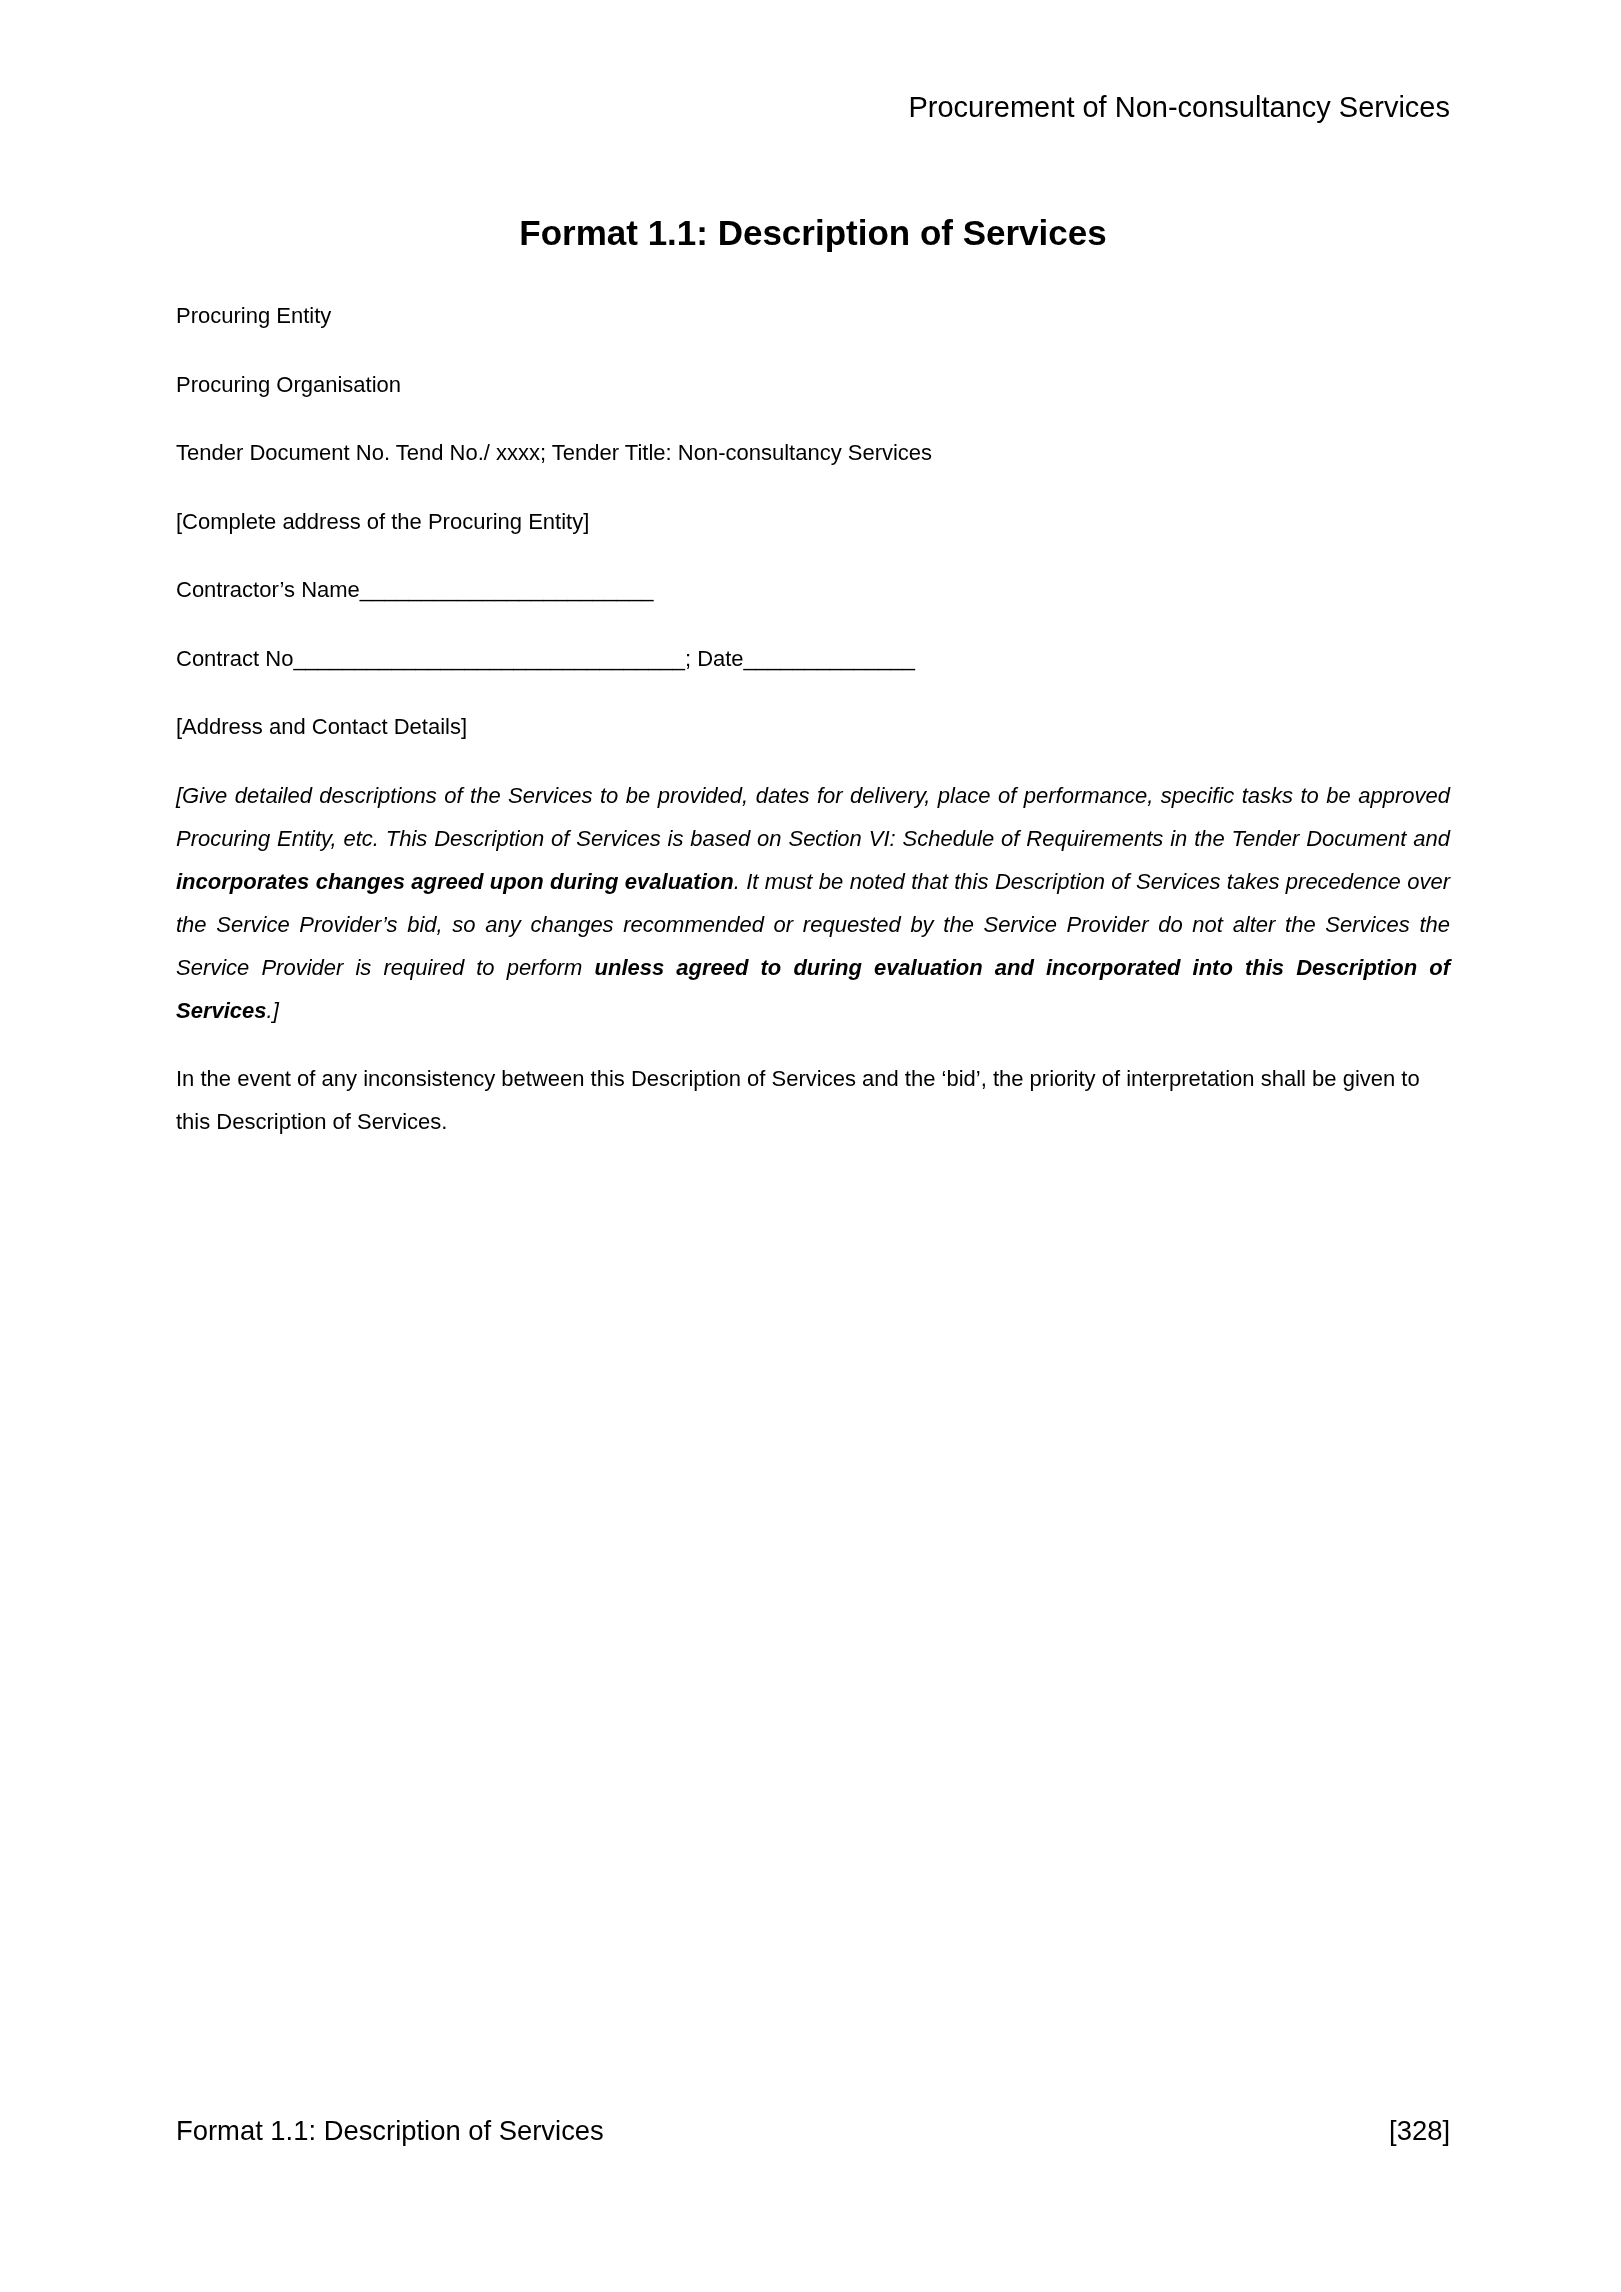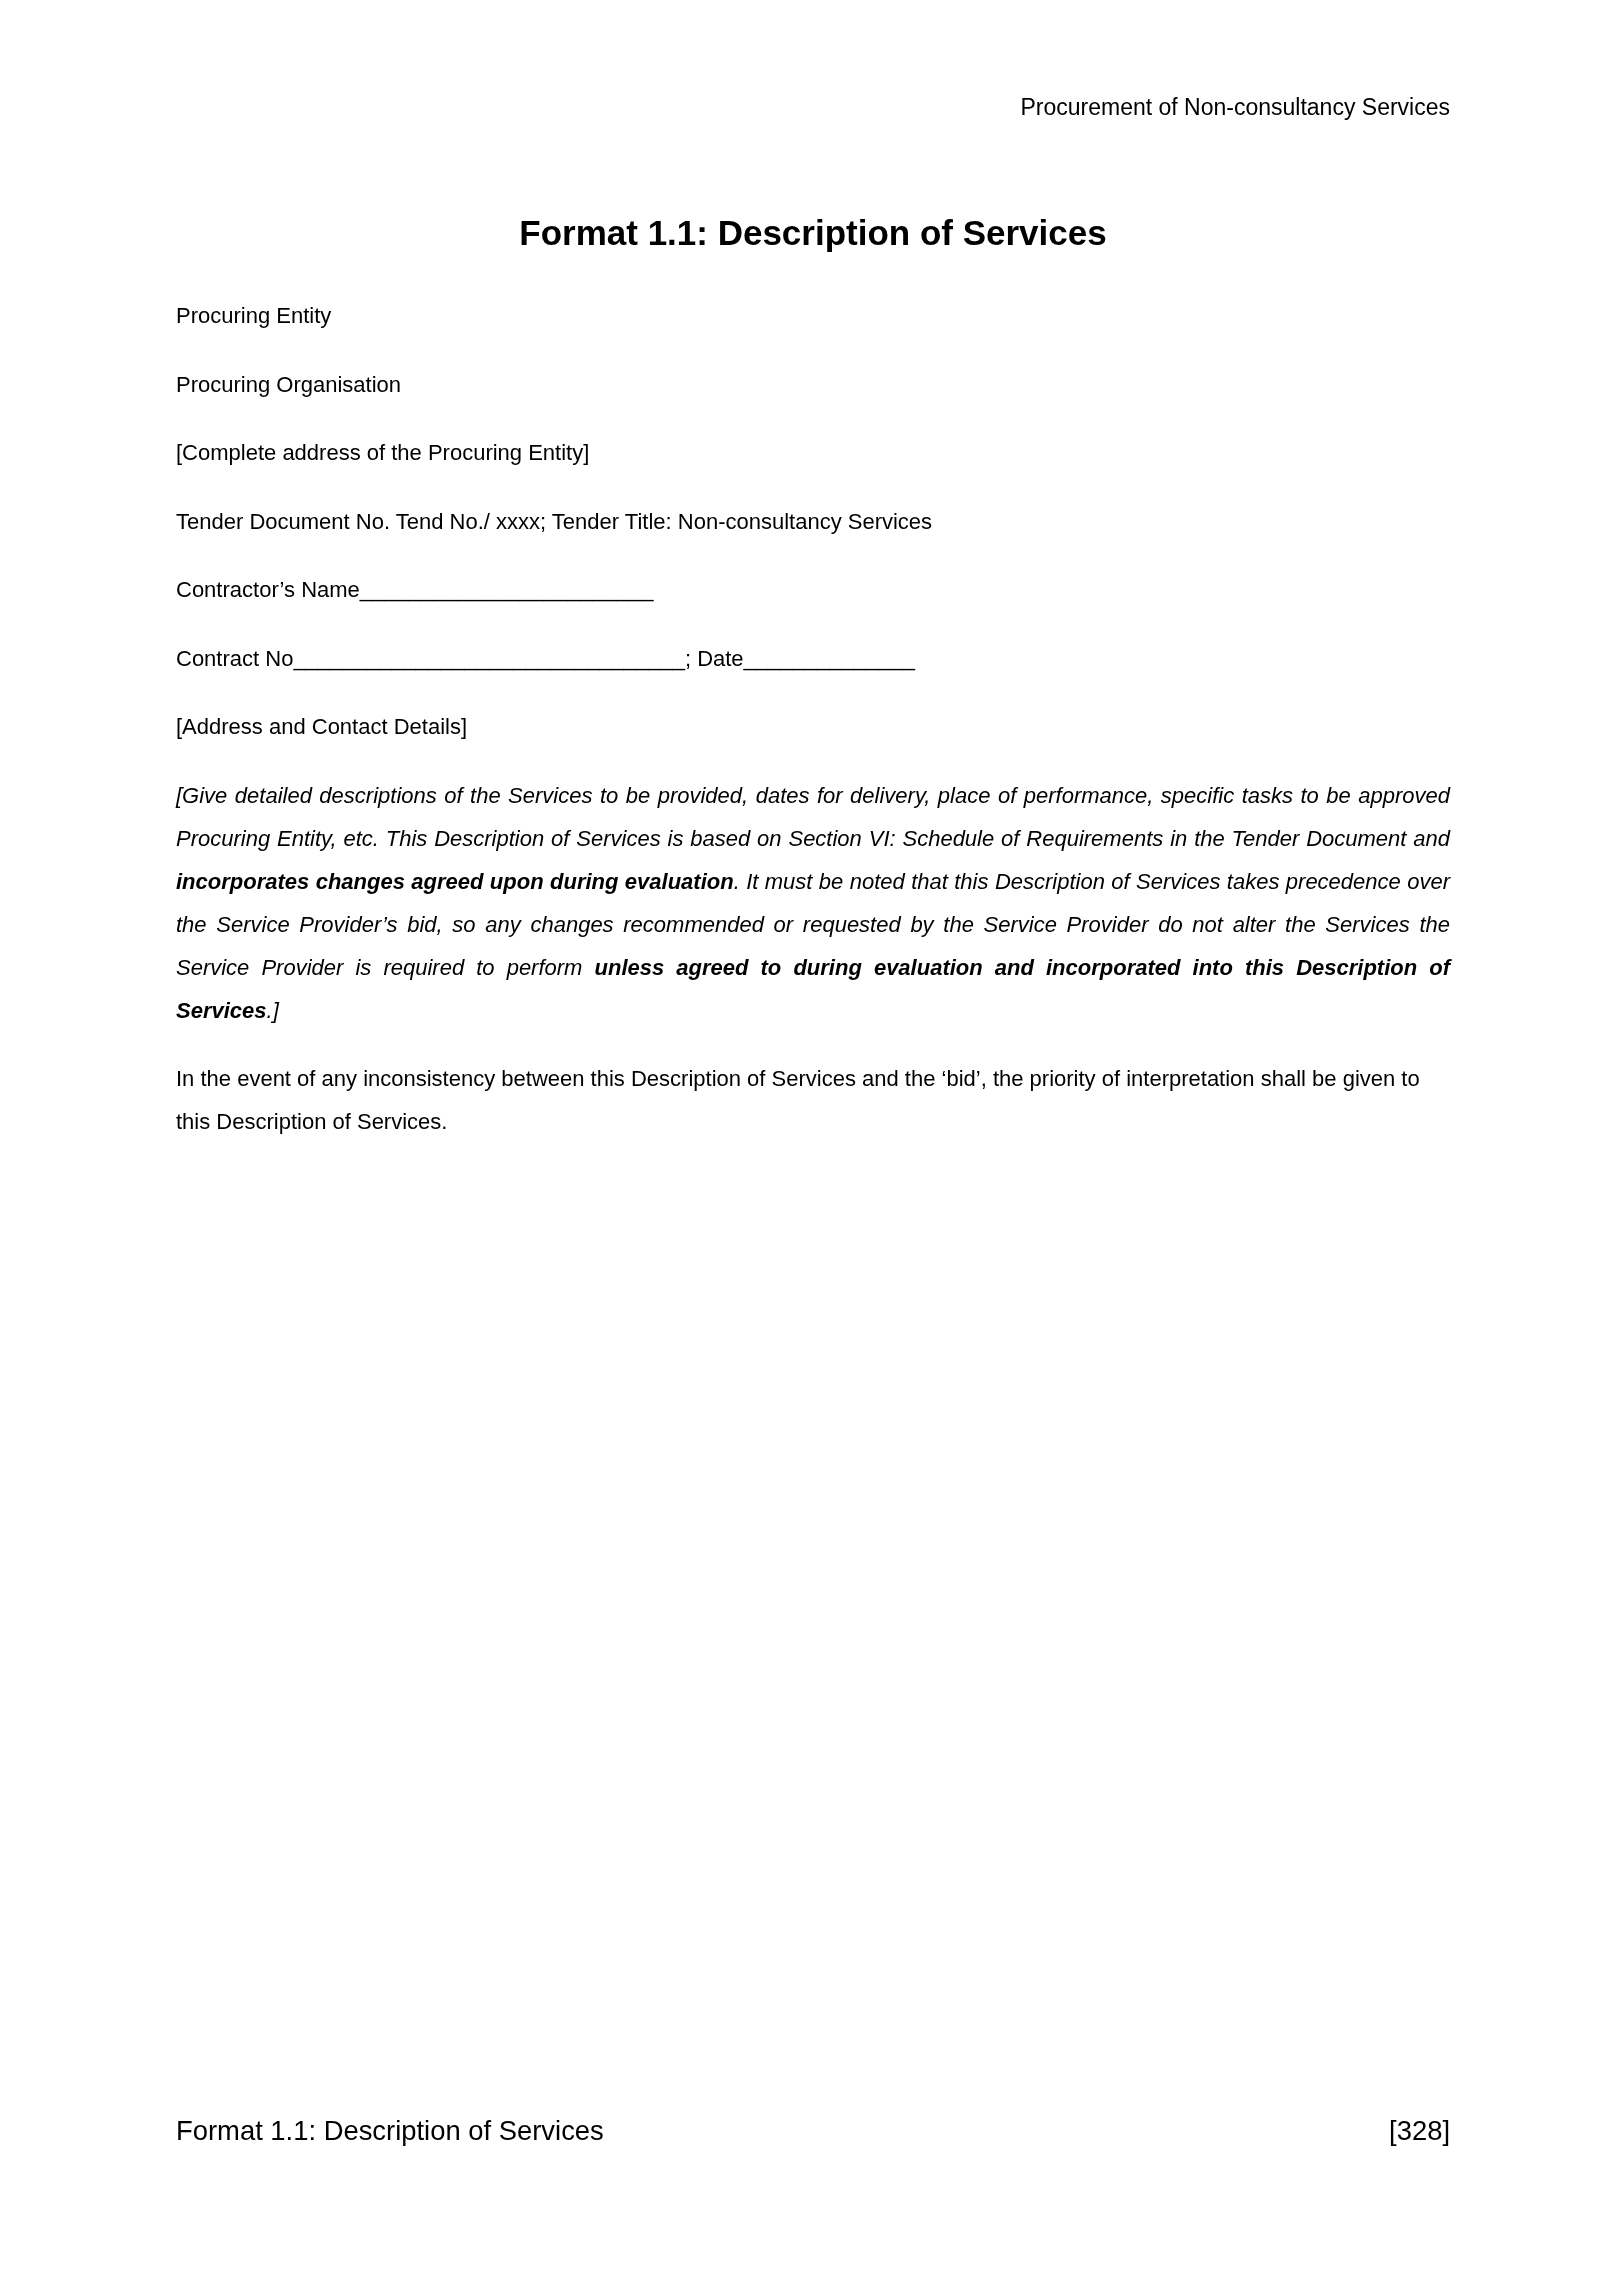--- a/index.html
+++ b/index.html
@@ -21,21 +21,21 @@
     width: 1621px;
     height: 2293px;
     background: #ffffff;
   }
   .page-header {
     position: absolute;
     top: 92px;
     left: 176px;
     width: 1274px;
     text-align: right;
-    font-size: 23px;
+    font-size: 29px;
     line-height: 31px;
     font-family: "Liberation Sans", sans-serif;
   }
   .content {
     position: absolute;
     left: 176px;
     top: 0;
     width: 1274px;
     padding-top: 208px;
   }
@@ -81,23 +81,23 @@
   <div class="page-header">Procurement of Non-consultancy Services</div>
 
   <div class="content">
 
     <h1 class="doc-title">Format 1.1: Description of Services</h1>
 
     <p class="para">Procuring Entity</p>
 
     <p class="para">Procuring Organisation</p>
 
+    <p class="para">Tender Document No. Tend No./ xxxx; Tender Title: Non-consultancy Services</p>
+
     <p class="para">[Complete address of the Procuring Entity]</p>
-
-    <p class="para">Tender Document No. Tend No./ xxxx; Tender Title: Non-consultancy Services</p>
 
     <p class="para">Contractor’s Name________________________</p>
 
     <p class="para">Contract No________________________________; Date______________</p>
 
     <p class="para">[Address and Contact Details]</p>
 
     <p class="para italic-note"><span>[Give detailed descriptions of the Services to be provided, dates for delivery, place of performance, specific tasks to be approved Procuring Entity, etc. This Description of Services is based on Section VI: Schedule of Requirements in the Tender Document and </span><span class="run-bold">incorporates changes agreed upon during evaluation</span><span>. It must be noted that this Description of Services takes precedence over the Service Provider’s bid, so any changes recommended or requested by the Service Provider do not alter the Services the Service Provider is required to perform </span><span class="run-bold">unless agreed to during evaluation and incorporated into this Description of Services</span><span>.]</span></p>
 
     <p class="para">In the event of any inconsistency between this Description of Services and the ‘bid’, the priority of interpretation shall be given to this Description of Services.</p>

